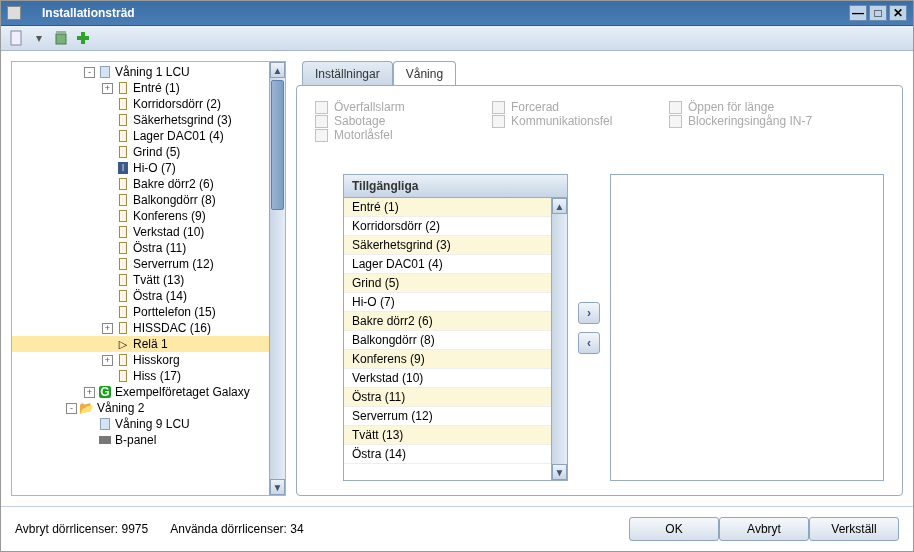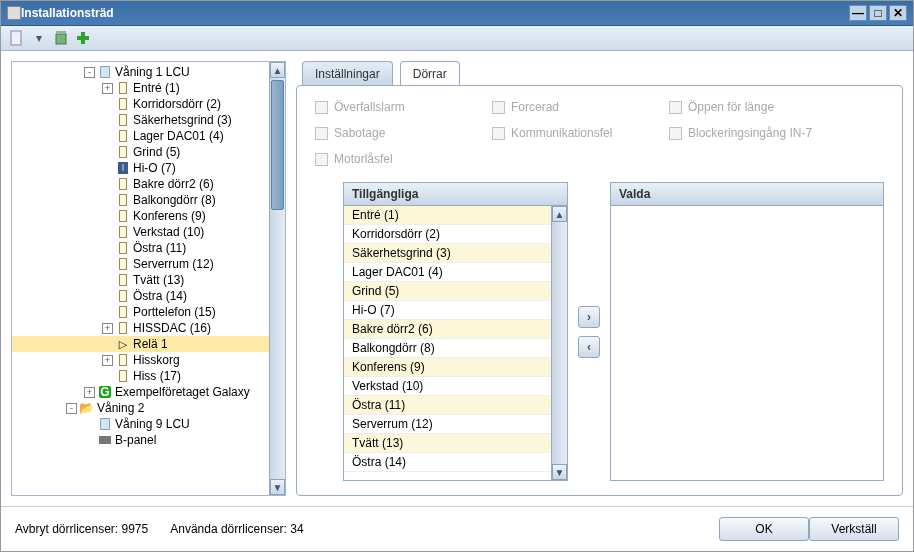--- a/index.html
+++ b/index.html
@@ -6,21 +6,21 @@
 body { background: #fff; width: 914px; height: 552px; overflow: hidden; }
 
 .window { width: 914px; height: 552px; background: #fff; border: 1px solid #999; display: flex; flex-direction: column; }
 
 .titlebar {
   background: linear-gradient(to bottom, #3b6ea5, #4a7db5);
   color: #fff; font-weight: bold; padding: 4px 6px;
   display: flex; align-items: center; justify-content: space-between;
   border-bottom: 1px solid #2a5a8a;
 }
-.titlebar-left { display: flex; align-items: center; gap: 0; justify-content: center; }
+.titlebar-left { display: flex; align-items: center; gap: 21px; justify-content: center; }
 .titlebar-icon { width: 14px; height: 14px; background: #ddd; border: 1px solid #888; }
 .titlebar-buttons { display: flex; gap: 2px; }
 .titlebar-btn { width: 18px; height: 16px; color: #000; background: #c0d4e8; border: 1px solid #6a8ab0;
   display: flex; align-items: center; justify-content: center; font-weight: bold; cursor: pointer; }
 
 .toolbar {
   background: linear-gradient(to bottom, #e8f0f8, #d0dceb);
   padding: 4px 8px; display: flex; align-items: center; gap: 6px;
   border-bottom: 1px solid #a7b7c9;
 }
@@ -47,27 +47,27 @@
 .expander.none { border: none; background: transparent; color: transparent; }
 .node-icon { width: 14px; height: 14px; margin-right: 3px; display: flex; align-items: center; justify-content: center; font-size: 11px; }
 .node-label { color: #000; }
 .ind { display: inline-block; }
 
 .right-panel { flex: 1; display: flex; flex-direction: column; }
 
 .tabs { display: flex; margin-bottom: -1px; margin-left: 6px; }
 .tab { padding: 5px 12px; background: linear-gradient(to bottom, #e4ecf4, #c7d6e6);
   border: 1px solid #98abc2; border-bottom: none; border-top-left-radius: 4px; border-top-right-radius: 4px;
-  margin-right: 7px; cursor: pointer; color: #333; }
+  margin-right: 0; cursor: pointer; color: #333; }
 .tab.active { background: #fff; font-weight: normal; }
 
 .tab-content { flex: 1; border: 1px solid #98abc2; border-radius: 4px; padding: 14px 18px;
   background: #fff; display: flex; flex-direction: column; }
 
-.checkgrid { display: grid; grid-template-columns: 165px 165px 165px; gap: 12px 12px; margin-bottom: 16px; }
+.checkgrid { display: grid; grid-template-columns: 165px 165px 165px; gap: 0 12px; margin-bottom: 32px; }
 .checkitem { display: flex; align-items: center; gap: 6px; color: #a9a9a9; }
 .checkbox { width: 13px; height: 13px; border: 1px solid #c2c2c2; background: #f5f5f5; }
 
 .listpair { display: flex; gap: 10px; flex: 1; align-items: stretch; padding-left: 28px; }
 .listbox { width: 225px; border: 1px solid #98abc2; display: flex; flex-direction: column; background: #fff; }
 .listbox.right { flex: 1; }
 .listheader { background: linear-gradient(to bottom, #eaf0f7, #c6d5e6); border-bottom: 1px solid #98abc2;
   padding: 4px 8px; font-weight: bold; color: #333; }
 .listbody { flex: 1; overflow: hidden; position: relative; }
 .listrow { padding: 2px 8px; border-bottom: 1px solid #eee; cursor: pointer; }
@@ -327,21 +327,21 @@
       <div class="tree-scroll">
         <div class="tree-scroll-btn">▲</div>
         <div class="tree-thumb"></div>
         <div class="tree-scroll-btn bottom">▼</div>
       </div>
     </div>
 
     <div class="right-panel">
       <div class="tabs">
         <div class="tab">Inställningar</div>
-        <div class="tab active">Dörrar</div>
+        <div class="tab active">Våning</div>
       </div>
       <div class="tab-content">
         <div class="checkgrid" id="checkgrid">
             <div class="checkitem">
               <span class="checkbox"></span>
               <span>Överfallslarm</span>
             </div>
             <div class="checkitem">
               <span class="checkbox"></span>
               <span>Forcerad</span>
@@ -389,21 +389,20 @@
                 <div class="list-scroll-btn">▲</div>
                 <div class="list-scroll-btn bottom">▼</div>
               </div>
               </div>
           </div>
           <div class="movebuttons">
             <div class="movebtn">›</div>
             <div class="movebtn">‹</div>
           </div>
           <div class="listbox right">
-            <div class="listheader">Valda</div>
             <div class="listbody" id="selected-body"></div>
           </div>
         </div>
       </div>
     </div>
 
   </div>
 
   <div class="statusbar">
     <div class="status-left">
@@ -411,17 +410,18 @@
         <span>Avbryt dörrlicenser:</span>
         <span>9975</span>
       </span>
       <span>
         <span>Använda dörrlicenser:</span>
         <span>34</span>
       </span>
     </div>
     <div class="status-buttons">
       <div class="btn">OK</div>
+      <div class="btn">Avbryt</div>
       <div class="btn">Verkställ</div>
     </div>
   </div>
 
 </div>
 
 </body></html>

